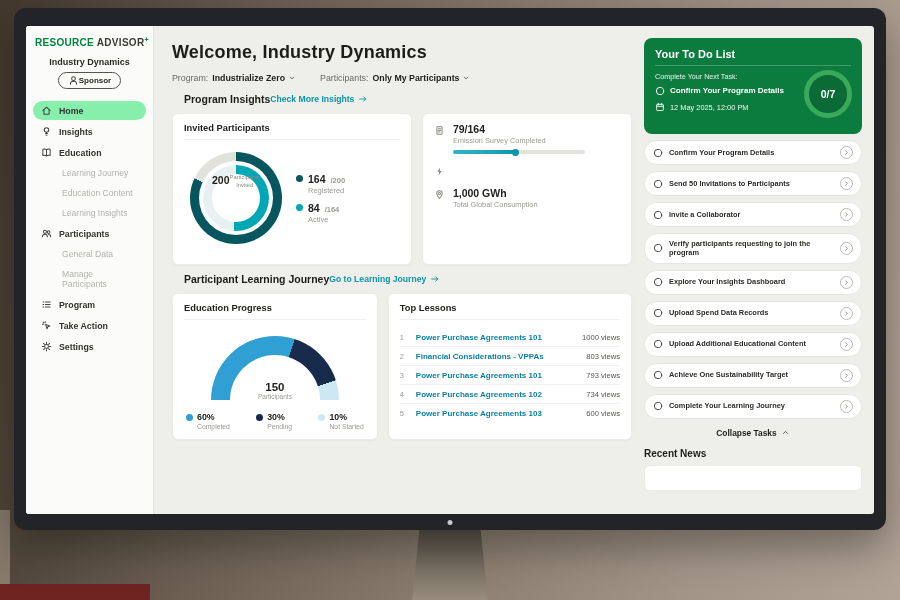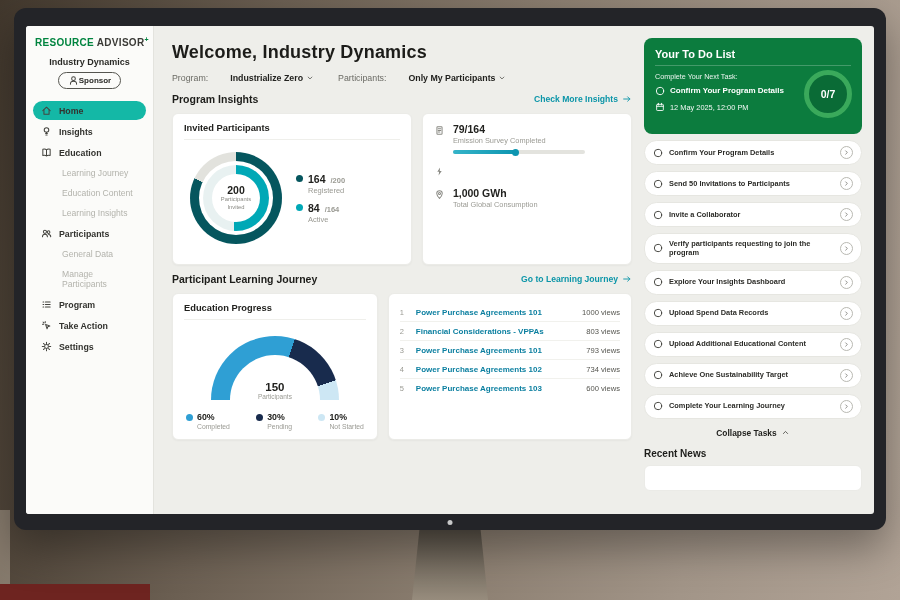--- a/index.html
+++ b/index.html
@@ -15,47 +15,47 @@
 
 .sidebar{width:128px;background:#fbfbf9;border-right:1px solid #e3e3de;padding:10px 7px;flex-shrink:0}
 .logo{font-size:10px;font-weight:bold;letter-spacing:.3px;padding-left:2px;white-space:nowrap}
 .logo .p1{color:#00843f}.logo .p2{color:#3a3a36}.logo sup{font-size:7px;color:#00843f}
 .org{text-align:center;font-size:9px;font-weight:bold;color:#2a2a26;margin-top:9px}
 .badge{display:flex;justify-content:center;margin-top:5px}
 .badge-inner{display:inline-flex;align-items:center;border:1px solid #55554f;border-radius:10px;padding:2px 9px;font-size:8px;font-weight:bold;color:#2a2a26;cursor:pointer}
 nav{margin-top:12px}
 .nav-item{display:flex;align-items:center;gap:7px;padding:4px 8px;margin:2px 0;font-size:8.8px;font-weight:bold;color:#33332f;border-radius:12px;cursor:pointer}
 .nav-item.sub{padding-left:29px;color:#b3b3ac;font-weight:normal;font-size:8.6px}
-.nav-item.active{background:#14b8a6}
+.nav-item.active{background:#86efac}
 .nicon{width:11px;height:11px;display:inline-flex;color:#44443f;flex-shrink:0}
 .nicon svg,.iicon svg,.task-check svg,.task-go svg{width:100%;height:100%}
 
 
 .content{flex:1;display:flex;gap:12px;padding:8px 12px 16px 18px;min-width:0}
 .main-col{flex:1;min-width:0}
 h1{font-size:18px;color:#1c1c19;margin:8px 0 10px;letter-spacing:.2px}
 .filters{display:flex;gap:24px;font-size:8.8px;color:#6b6b65;margin-bottom:10px;align-items:center}
-.filter{display:flex;align-items:center;gap:22px}
+.filter{display:flex;align-items:center;gap:4px}
 .fval{font-weight:bold;color:#22221f;display:flex;align-items:center;gap:3px;cursor:pointer}
 .fval .nicon{width:8px;height:8px}
-.sec-head{display:flex;justify-content:space-between;align-items:center;margin:8px 0 8px}
+.sec-head{display:flex;justify-content:flex-start;align-items:center;margin:8px 12px 8px}
 .sec-title{font-size:10.5px;font-weight:bold;color:#1d1d1a}
 .sec-link{font-size:8.6px;font-weight:bold;color:#0b95a8;display:flex;align-items:center;gap:4px;cursor:pointer}
 .sec-link .nicon{width:10px;height:10px;color:#0b95a8}
 .cards{display:flex;gap:10px}
 .card{background:#fff;border:1px solid #ebebe7;border-radius:6px;padding:9px 11px;box-shadow:0 1px 2px rgba(0,0,0,.04)}
 .card-title{font-size:9.3px;font-weight:bold;color:#22221f;padding-bottom:6px;border-bottom:1px solid #efefeb;margin-bottom:8px}
 
 
 .invited{flex:1.16;min-height:152px}
 .donut-wrap{display:flex;align-items:center;gap:14px;padding:4px 0 0 6px}
 .donut{position:relative;width:92px;height:92px;border-radius:50%;background:conic-gradient(#05565e 0 82%,#e2e2dd 82% 100%)}
 .donut-mid{position:absolute;inset:9px;border-radius:50%;background:#fff}
 .donut-inner{position:absolute;inset:13px;border-radius:50%;background:conic-gradient(#00a8b6 0 51%,#e8f1f1 51% 100%)}
-.donut-hole{position:absolute;inset:22px;border-radius:50%;background:#fff;display:flex;flex-direction:column;align-items:center;justify-content:center;text-align:center}
+.donut-hole{position:absolute;inset:22px;border-radius:50%;background:#fff;display:flex;flex-direction:row;align-items:flex-start;justify-content:center;text-align:center}
 .donut-hole .dv{font-size:10.5px;font-weight:bold;color:#22221f}
 .donut-hole .dl{font-size:5.8px;color:#8a8a84;line-height:1.3;width:40px}
 .legend-item{margin:7px 0}
 .legend-top{display:flex;align-items:baseline;gap:5px}
 .dot{width:7px;height:7px;border-radius:50%;flex-shrink:0;align-self:center}
 .lg-val{font-size:10.5px;font-weight:bold;color:#22221f}
 .lg-total{font-size:7.5px;color:#9a9a93;font-weight:bold}
 .lg-label{font-size:7.5px;color:#9a9a93;margin-left:12px;margin-top:1px}
 
 
@@ -375,20 +375,21 @@
                   <span class="dot" style="background:#cde7f4;margin-top:2px;align-self:flex-start"></span>
                   <div>
                     <div class="glg-val">10%</div>
                     <div class="glg-label">Not Started</div>
                   </div>
                 </div>
               </div>
           </div>
 
           <div class="card lessons">
+            <div class="card-title">Top Lessons</div>
             <div>
                 <div class="lesson-row">
                   <span class="rank">1</span>
                   <a class="lesson-link">Power Purchase Agreements 101</a>
                   <span class="views">1000 views</span>
                 </div>
                 <div class="lesson-row">
                   <span class="rank">2</span>
                   <a class="lesson-link">Financial Considerations - VPPAs</a>
                   <span class="views">803 views</span>

